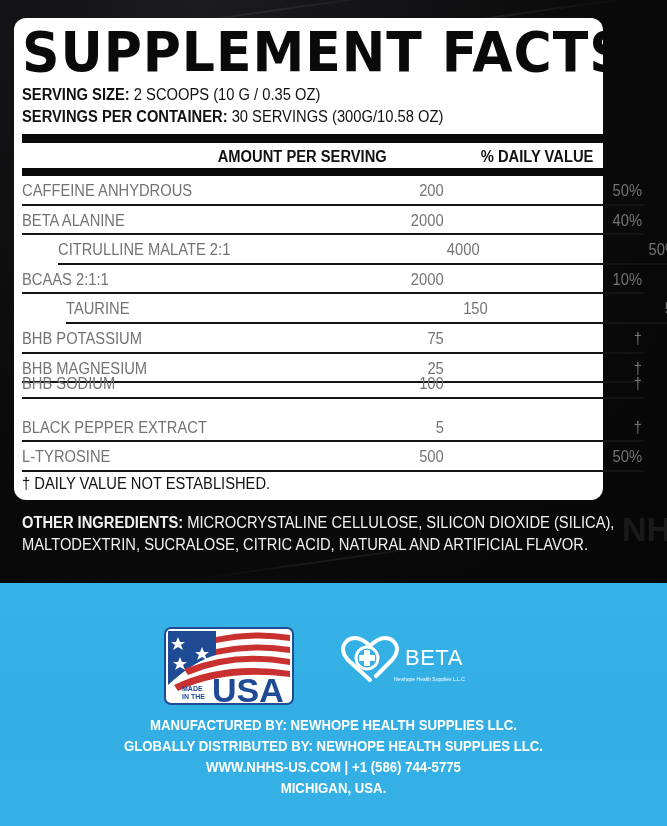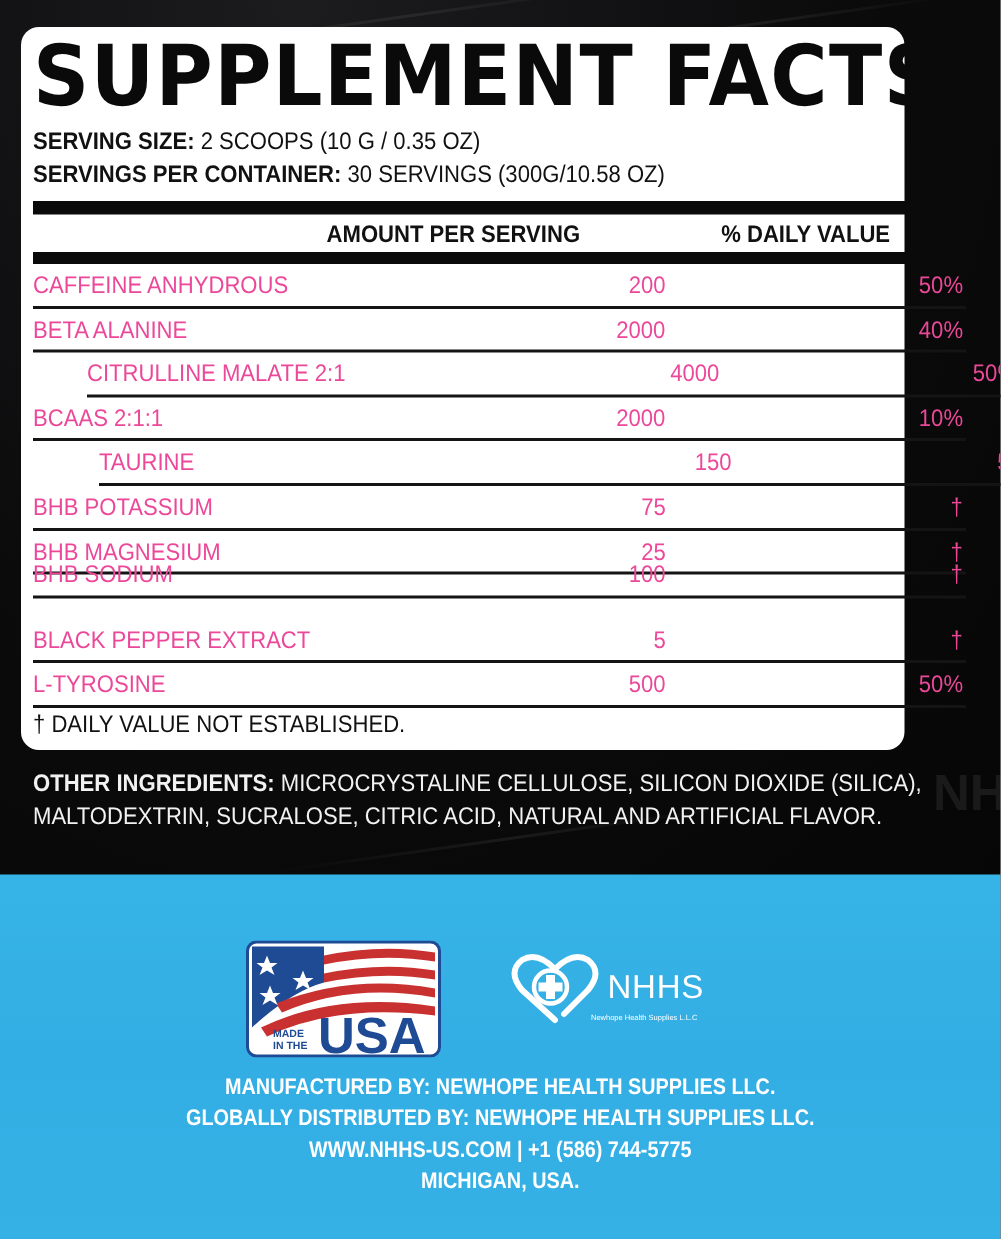--- a/index.html
+++ b/index.html
@@ -36,21 +36,21 @@
   }
   .serving b { font-weight:bold; }
   .bar { position:absolute; left:8px; width:622px; background:#0a0a0a; }
   .col-head {
     position:absolute; top:130px; font-weight:bold; font-size:16px; color:#111;
     transform:scaleX(0.92); white-space:nowrap;
   }
   .row {
     position:absolute; left:8px; width:622px; height:29.6px;
     border-bottom:2px solid #141414; box-sizing:border-box;
-    font-size:16px; color:#ec4899;
+    font-size:16px; color:#737373;
   }
   .row .name { position:absolute; left:0; top:6px; white-space:nowrap; transform:scaleX(0.92); transform-origin:left center; }
   .row .amt { position:absolute; right:200px; top:6px; white-space:nowrap; transform:scaleX(0.92); transform-origin:right center; }
   .row .dv { position:absolute; right:2px; top:6px; white-space:nowrap; transform:scaleX(0.92); transform-origin:right center; }
   .footnote {
     position:absolute; left:8px; top:457px; font-size:16px; color:#111; white-space:nowrap;
     transform:scaleX(0.92); transform-origin:left center;
   }
   .other {
     position:absolute; left:22px; top:512px; width:600px; color:#f2f2f2;
@@ -180,21 +180,21 @@
   <text x="18" y="72" font-size="7" font-weight="bold" fill="#1f4a94" font-family="Liberation Sans, sans-serif">IN THE</text>
   <text x="48" y="75" font-size="34" font-weight="bold" fill="#1f4a94" font-family="Liberation Sans, sans-serif">USA</text>
 </svg>
 
 <svg class="nhhs-logo" viewBox="0 0 160 60">
   <path d="M34 48 L12 28 Q2 16 12 8 Q22 2 34 14 Q46 2 56 8 Q66 16 56 28 L40 44" fill="none" stroke="#ffffff" stroke-width="4" stroke-linecap="round" stroke-linejoin="round"></path>
   <circle cx="31" cy="26" r="11" fill="none" stroke="#ffffff" stroke-width="3"></circle>
   <rect x="28" y="18" width="6" height="16" fill="#ffffff"></rect>
   <rect x="23" y="23" width="16" height="6" fill="#ffffff"></rect>
 </svg>
-<div class="nhhs-name">NHHS</div>
+<div class="nhhs-name">BETA</div>
 <div class="nhhs-sub">Newhope Health Supplies L.L.C</div>
 
 <div class="mfg">
   <div>MANUFACTURED BY: NEWHOPE HEALTH SUPPLIES LLC.</div>
   <div>GLOBALLY DISTRIBUTED BY: NEWHOPE HEALTH SUPPLIES LLC.</div>
   <div>WWW.NHHS-US.COM | +1 (586) 744-5775</div>
   <div>MICHIGAN, USA.</div>
 </div>
 
 </body></html>

